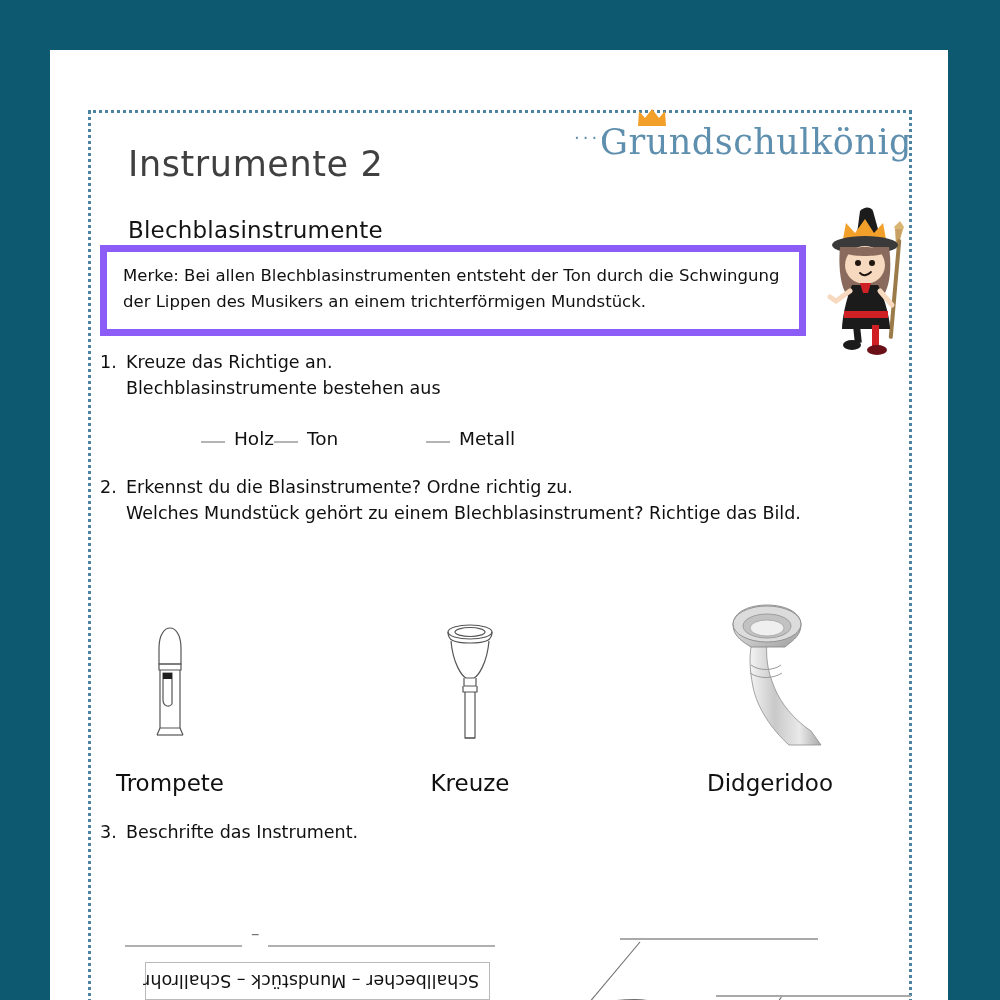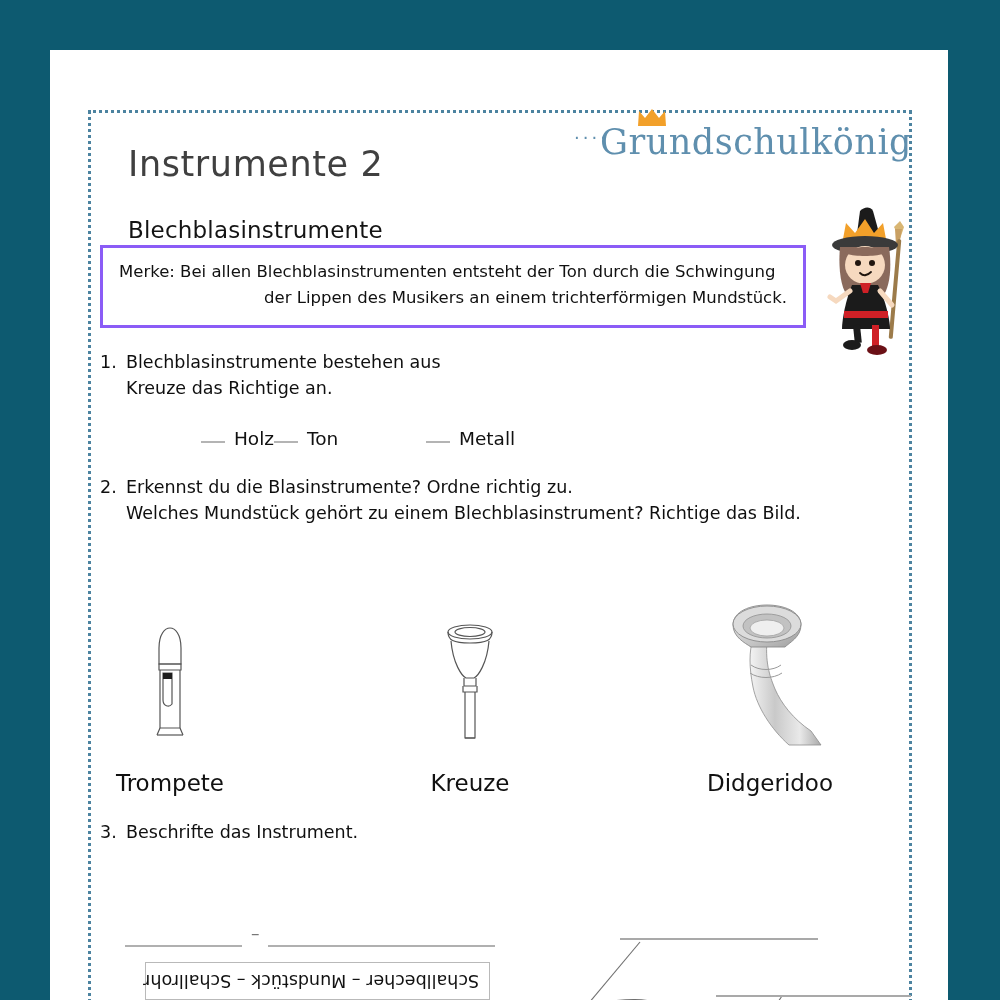--- a/index.html
+++ b/index.html
@@ -114,30 +114,30 @@
     letter-spacing: 0.2px;
   }
 
   
   .merke-box {
     position: absolute;
     left: 50px;
     top: 195px;
     width: 706px;
     box-sizing: border-box;
-    border: 3px solid #8b5cf6;
+    border: 7px solid #8b5cf6;
     padding: 11px 16px 13px 16px;
     background: #fff;
   }
   .merke-line {
     font-family: "DejaVu Sans", sans-serif;
     font-size: 16.5px;
     color: #111;
     line-height: 1.6;
-    text-align: right;
+    text-align: left;
   }
   .merke-line.first { text-align: left; }
 
   
   .ex {
     position: absolute;
     left: 50px;
     width: 740px;
   }
   .ex-head {
@@ -345,22 +345,22 @@
 
     <div class="merke-box">
       <div class="merke-line first">Merke: Bei allen Blechblasinstrumenten entsteht der Ton durch die Schwingung</div>
       <div class="merke-line">der Lippen des Musikers an einem trichterförmigen Mundstück.</div>
     </div>
 
     <div class="ex" style="top:300px;">
       <div class="ex-head">
         <span class="ex-num">1.</span>
         <span class="ex-lines">
+          <div>Kreuze das Richtige an.</div>
           <div>Blechblasinstrumente bestehen aus</div>
-          <div>Kreuze das Richtige an.</div>
         </span>
       </div>
       <div class="choices">
         <span class="choice choice-1">
           <span class="blank"></span>
           <span>Holz</span>
         </span>
         <span class="choice choice-2">
           <span class="blank"></span>
           <span>Ton</span>

